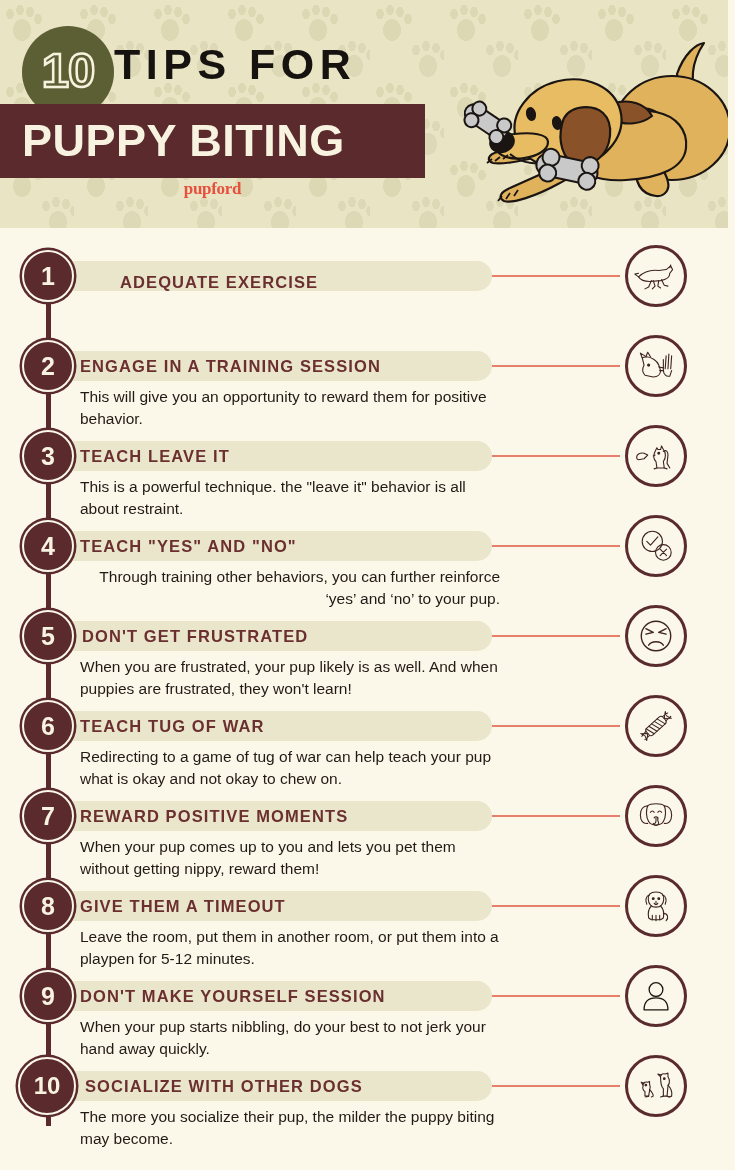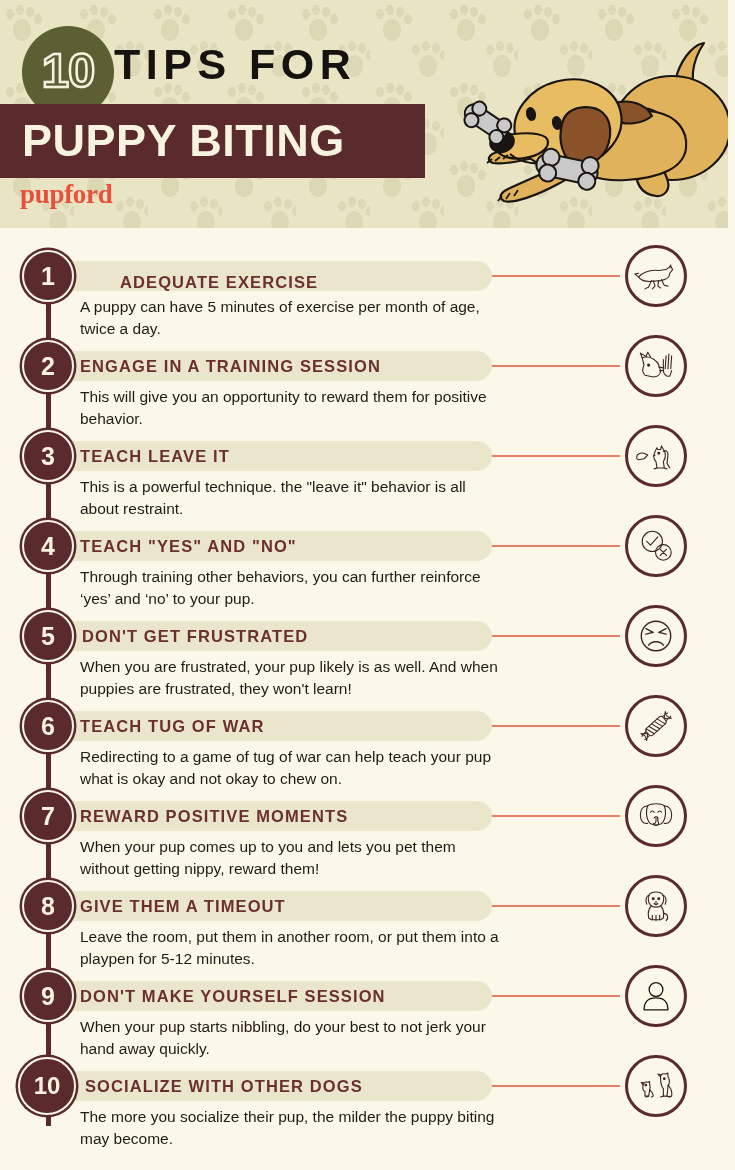--- a/index.html
+++ b/index.html
@@ -59,25 +59,24 @@
   }
   #title-band{
     position:absolute;left:0;top:104px;width:425px;height:74px;
     background:#5A2A2C;z-index:4;
   }
   #title-band-text{
     position:absolute;left:22px;top:0;height:74px;display:flex;align-items:center;
     font-size:45px;font-weight:bold;color:#F7F3E0;letter-spacing:0.5px;
   }
   #brand{
-    position:absolute;left:0;top:179px;width:425px;text-align:left;
+    position:absolute;left:0;top:179px;width:425px;text-align:center;
     font-family:"Liberation Serif", serif;
-    font-size:27px;font-weight:bold;color:#E6503C;letter-spacing:-0.3px;
+    font-size:17px;font-weight:bold;color:#E6503C;letter-spacing:-0.3px;
     z-index:5;
-    margin-left:20px;
   }
 
   
   #dog{position:absolute;left:440px;top:12px;width:290px;height:210px;z-index:2;}
 
   
   #list{
     position:absolute;left:0;top:228px;width:735px;height:942px;
     background:#FBF8E9;
   }
@@ -202,21 +201,20 @@
 
     <div class="spine" style="top:60px;height:838px;"></div>
 
     <div class="row" style="top:18px;height:90px;">
       <div class="pill" style="top:15px;"></div>
       <div class="connector" style="left:490px;top:29px;width:130px;"></div>
       <div class="bullet" style="top:4px;">
           <span>1</span>
         </div>
       <div class="pill-title" style="left:80px;top:21px;margin-left:40px;">ADEQUATE EXERCISE</div>
-      <div class="desc" style="left:80px;top:50px;">A puppy can have 5 minutes of exercise per month of age, twice a day.</div>
       <div class="icon-circle" style="left:625px;top:-1px;">
         <svg viewBox="0 0 50 50" width="46" height="46" fill="none" stroke="#3E2320" stroke-width="1.2" stroke-linecap="round" stroke-linejoin="round">
           <path d="M6 26 C12 20 20 18 28 19 L36 18 L41 14 L43 18 L40 22 C40 26 36 29 30 30 L18 31 C12 31 8 29 6 26 Z"></path>
           <path d="M40 16 L41 13"></path>
           <path d="M20 30 L17 37 L13 39 M22 30 L24 36 L21 39"></path>
           <path d="M31 29 L34 35 L38 36 M28 30 L27 36 L30 38"></path>
           <path d="M6 26 L2 23 L6 22"></path>
         </svg>
       </div>
     </div>
@@ -260,21 +258,21 @@
       </div>
     </div>
 
     <div class="row" style="top:288px;height:90px;">
       <div class="pill" style="top:15px;"></div>
       <div class="connector" style="left:490px;top:29px;width:130px;"></div>
       <div class="bullet" style="top:4px;">
           <span>4</span>
         </div>
       <div class="pill-title" style="left:80px;top:15px;">TEACH "YES" AND "NO"</div>
-      <div class="desc" style="left:80px;top:50px;">Through training other behaviors, you can further reinforce ‘yes’ and ‘no’ to your pup.</div>
+      <div class="desc" style="left:80px;top:50px;text-align:right;">Through training other behaviors, you can further reinforce ‘yes’ and ‘no’ to your pup.</div>
       <div class="icon-circle" style="left:625px;top:-1px;">
         <svg viewBox="0 0 50 50" width="46" height="46" fill="none" stroke="#3E2320" stroke-width="1.2" stroke-linecap="round" stroke-linejoin="round">
           <circle cx="21" cy="20" r="11"></circle>
           <path d="M15 20 L19 24 L27 15"></path>
           <circle cx="33" cy="32" r="8.5"></circle>
           <path d="M29.5 28.5 L36.5 35.5 M36.5 28.5 L29.5 35.5"></path>
         </svg>
       </div>
     </div>
 

